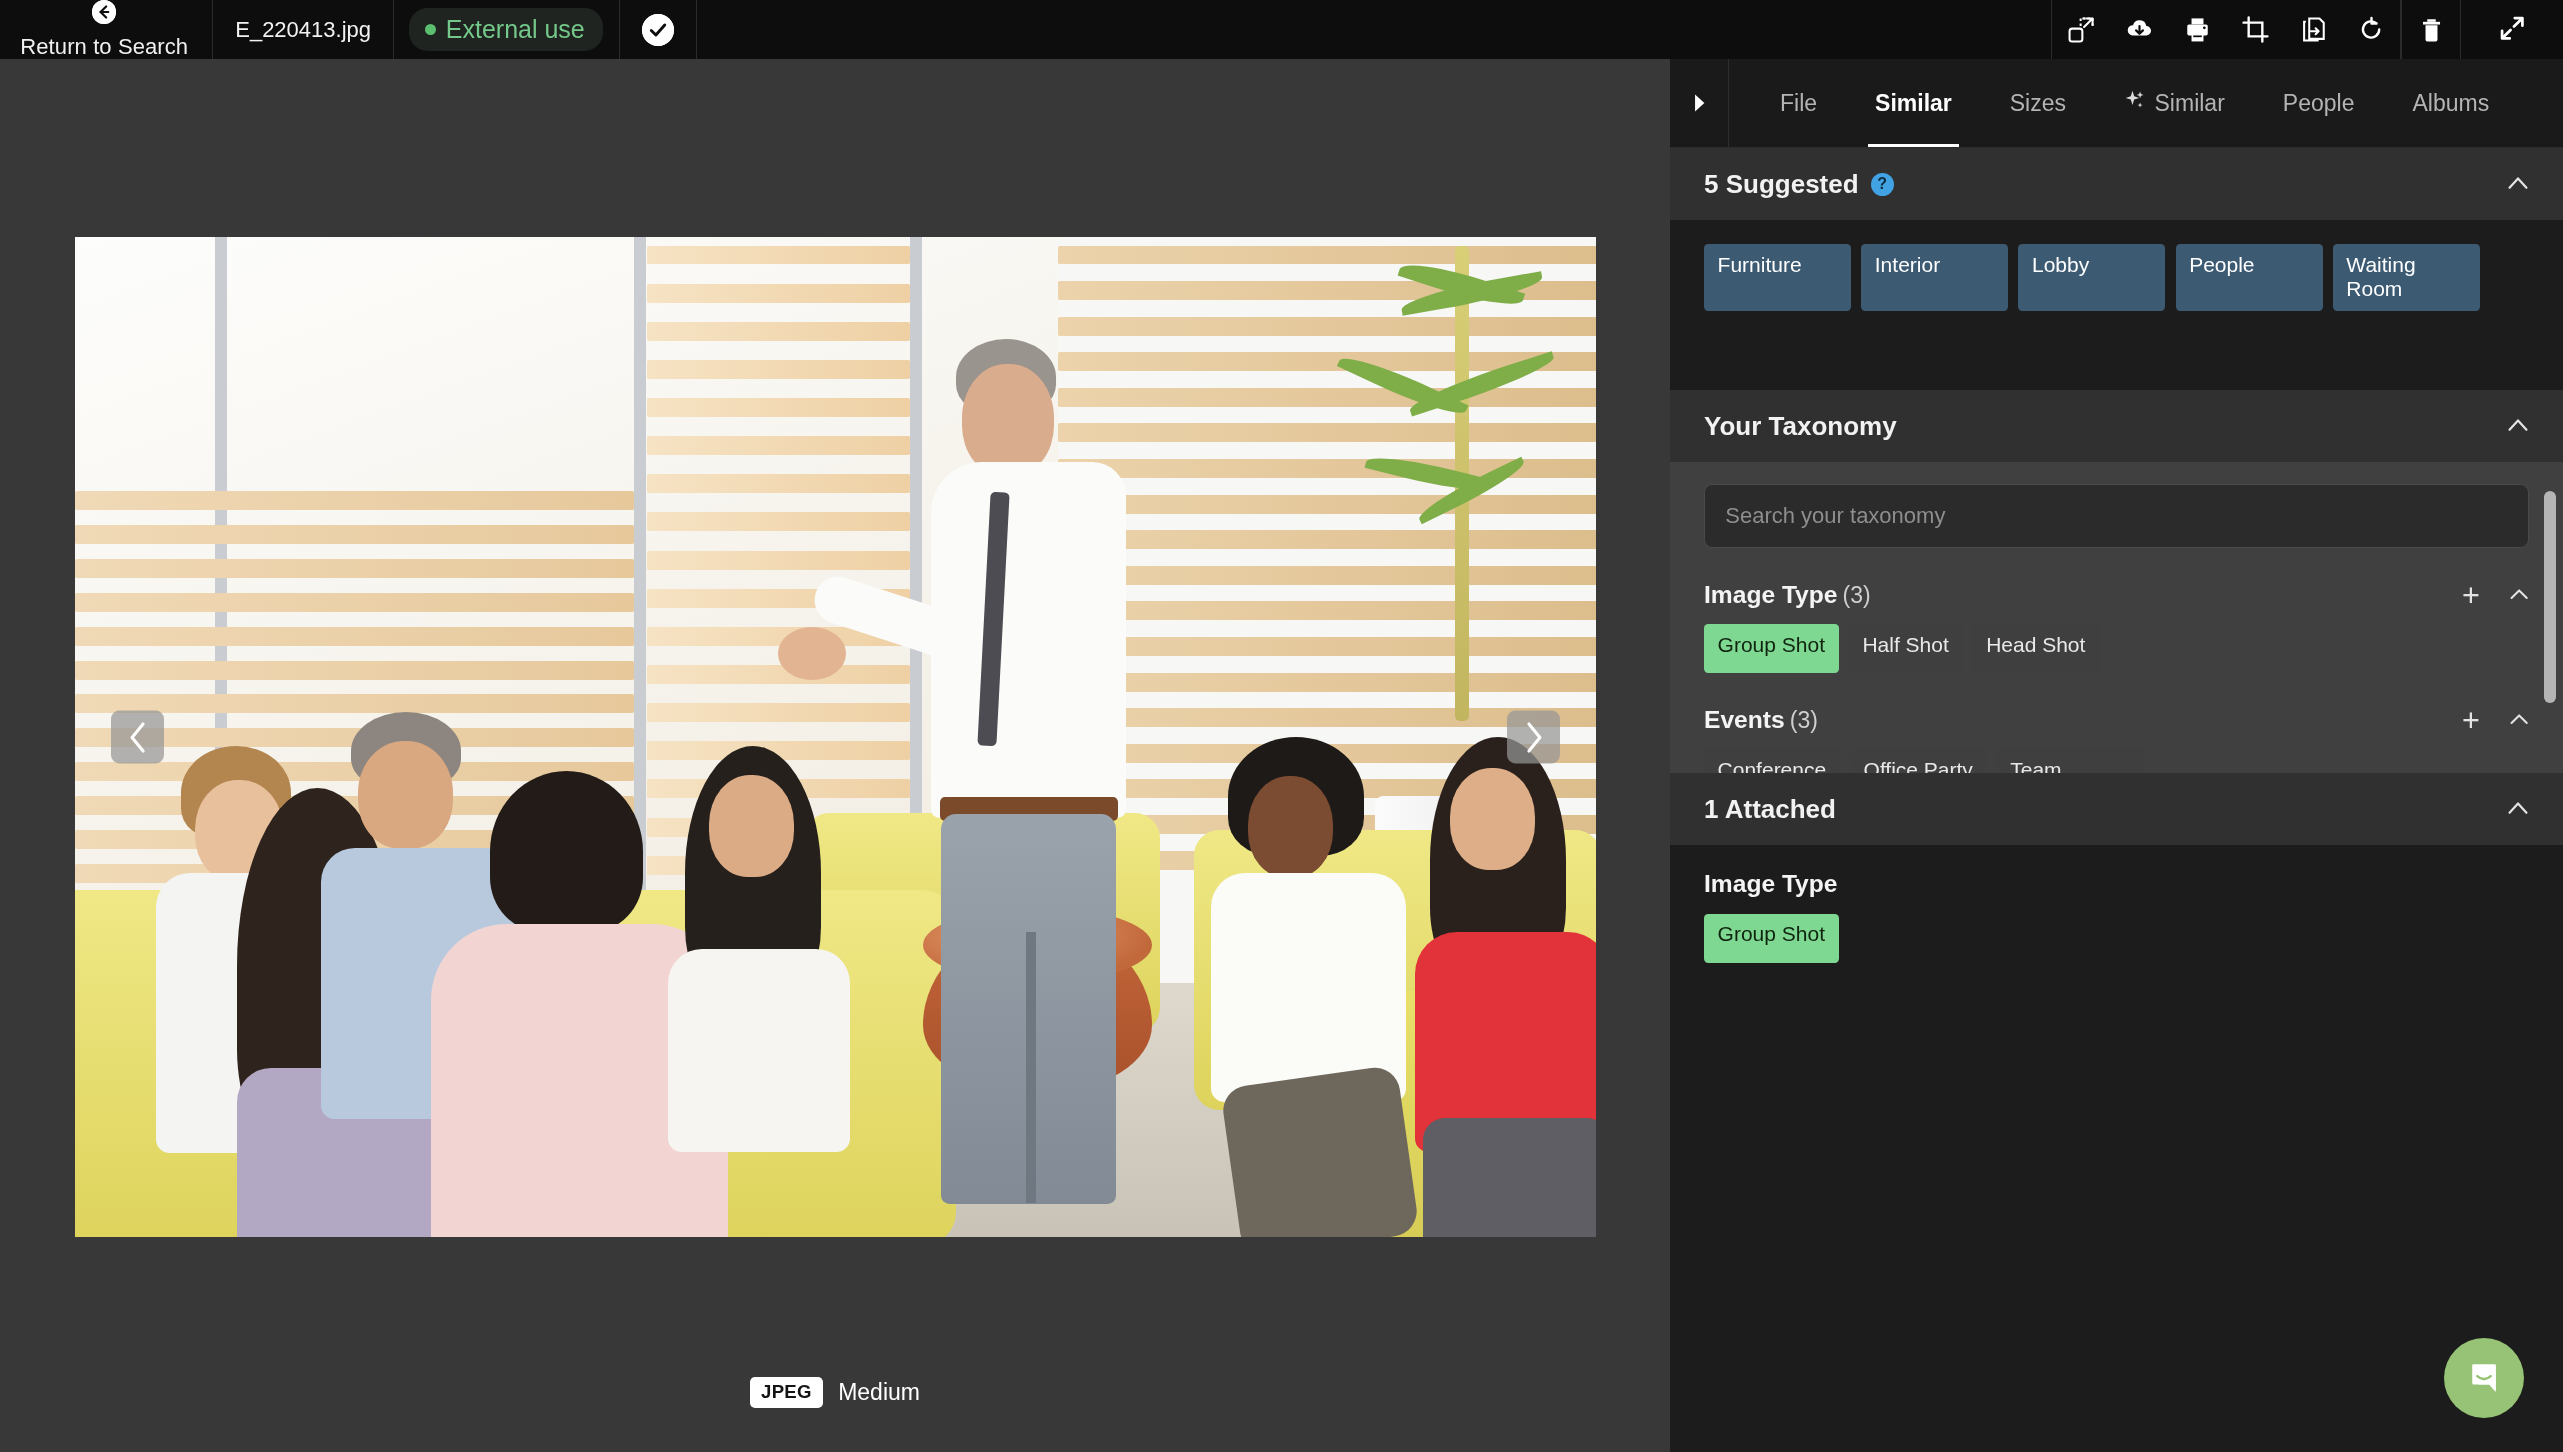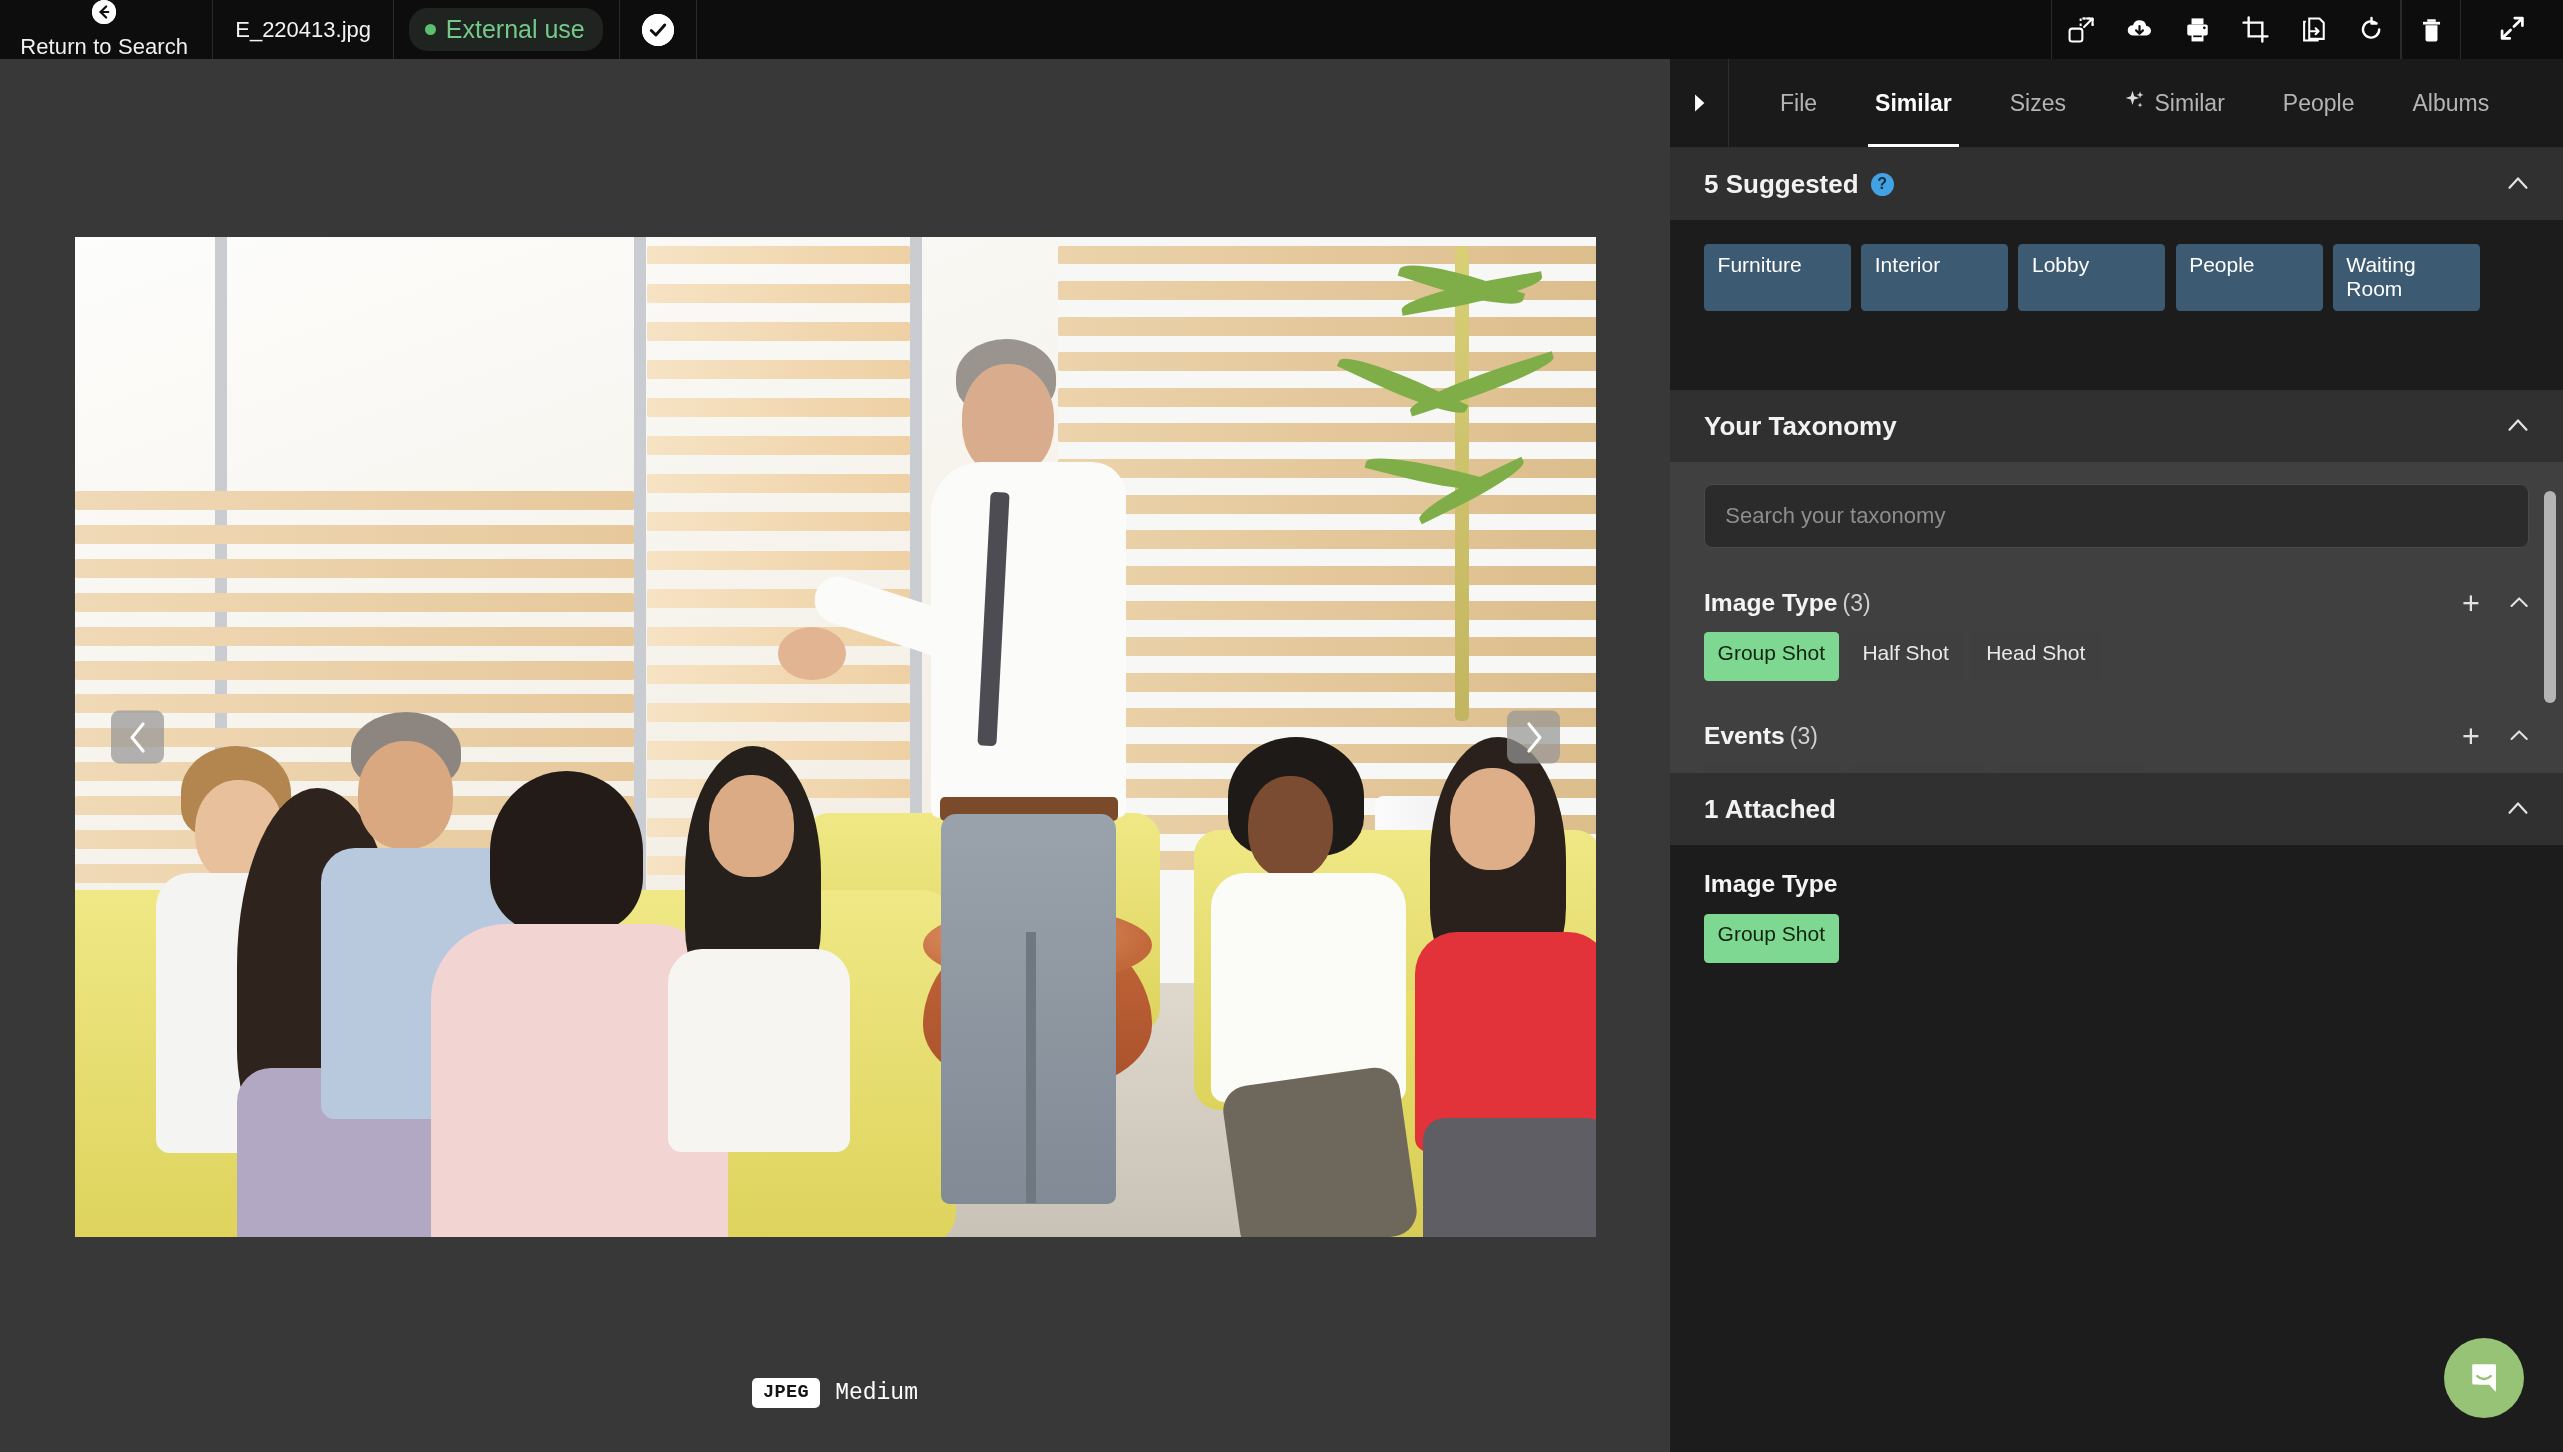--- a/index.html
+++ b/index.html
@@ -117,21 +117,21 @@
     position:absolute; top:50%; transform:translateY(-50%);
     width:53px; height:53px; border-radius:8.5px;
     background:rgba(150,150,150,.72);
     display:flex; align-items:center; justify-content:center; cursor:pointer;
   }
   .navbtn.prev{ left:36px; }
   .navbtn.next{ right:36px; }
 
   .footer-meta{
     position:absolute; left:0; bottom:44px; width:1670px;
-    display:flex; align-items:center; justify-content:center; gap:15.3px;font-family:Liberation Mono, monospace;
+    display:flex; align-items:center; justify-content:center; gap:15.3px;
   }
   .fmt-badge{
     background:#fff; color:#141414; font-weight:bold; font-size:18.6px;
     padding:4.2px 11px 5.1px; border-radius:5.1px; letter-spacing:0.3px;
   }
   .size-label{ color:#fff; font-size:23px; }
 
   
   .panel{
     position:absolute; right:0; top:59px; width:893px; height:1393px;
@@ -185,21 +185,21 @@
   .taxonomy-scroll{
     position:relative; background:#404040; overflow:hidden; flex:0 0 auto; height:311px;
   }
   .tax-inner{ padding:22px 34px 0; }
   .search-box{
     width:100%; height:64px; border-radius:8.5px; border:0.8px solid #4a4a4a;
     background:#2b2b2b; color:#cfcfcf; font-size:22px; padding:0 20.3px;
     font-family:"Liberation Sans", sans-serif; outline:none;
   }
   .search-box::placeholder{ color:#8e8e8e; }
-  .grp{ margin-top:40px; }
+  .grp{ margin-top:32px; }
   .grp-head{ display:flex; align-items:center; justify-content:space-between; margin-bottom:13.6px; }
   .grp-title{ color:#f4f4f4; font-size:24.6px; font-weight:bold; }
   .grp-count{ color:#cfcfcf; font-weight:normal; font-size:23px; margin-left:5.1px; }
   .grp-actions{ display:flex; align-items:center; gap:29px; }
   .plus{ color:#e2e2e2; font-size:30.5px; line-height:1; cursor:pointer; font-weight:300; }
   .scrollbar{
     position:absolute; right:6.8px; top:29px; width:12px; height:212px;
     background:#b5b5b5; border-radius:6px; cursor:pointer;
   }
 

